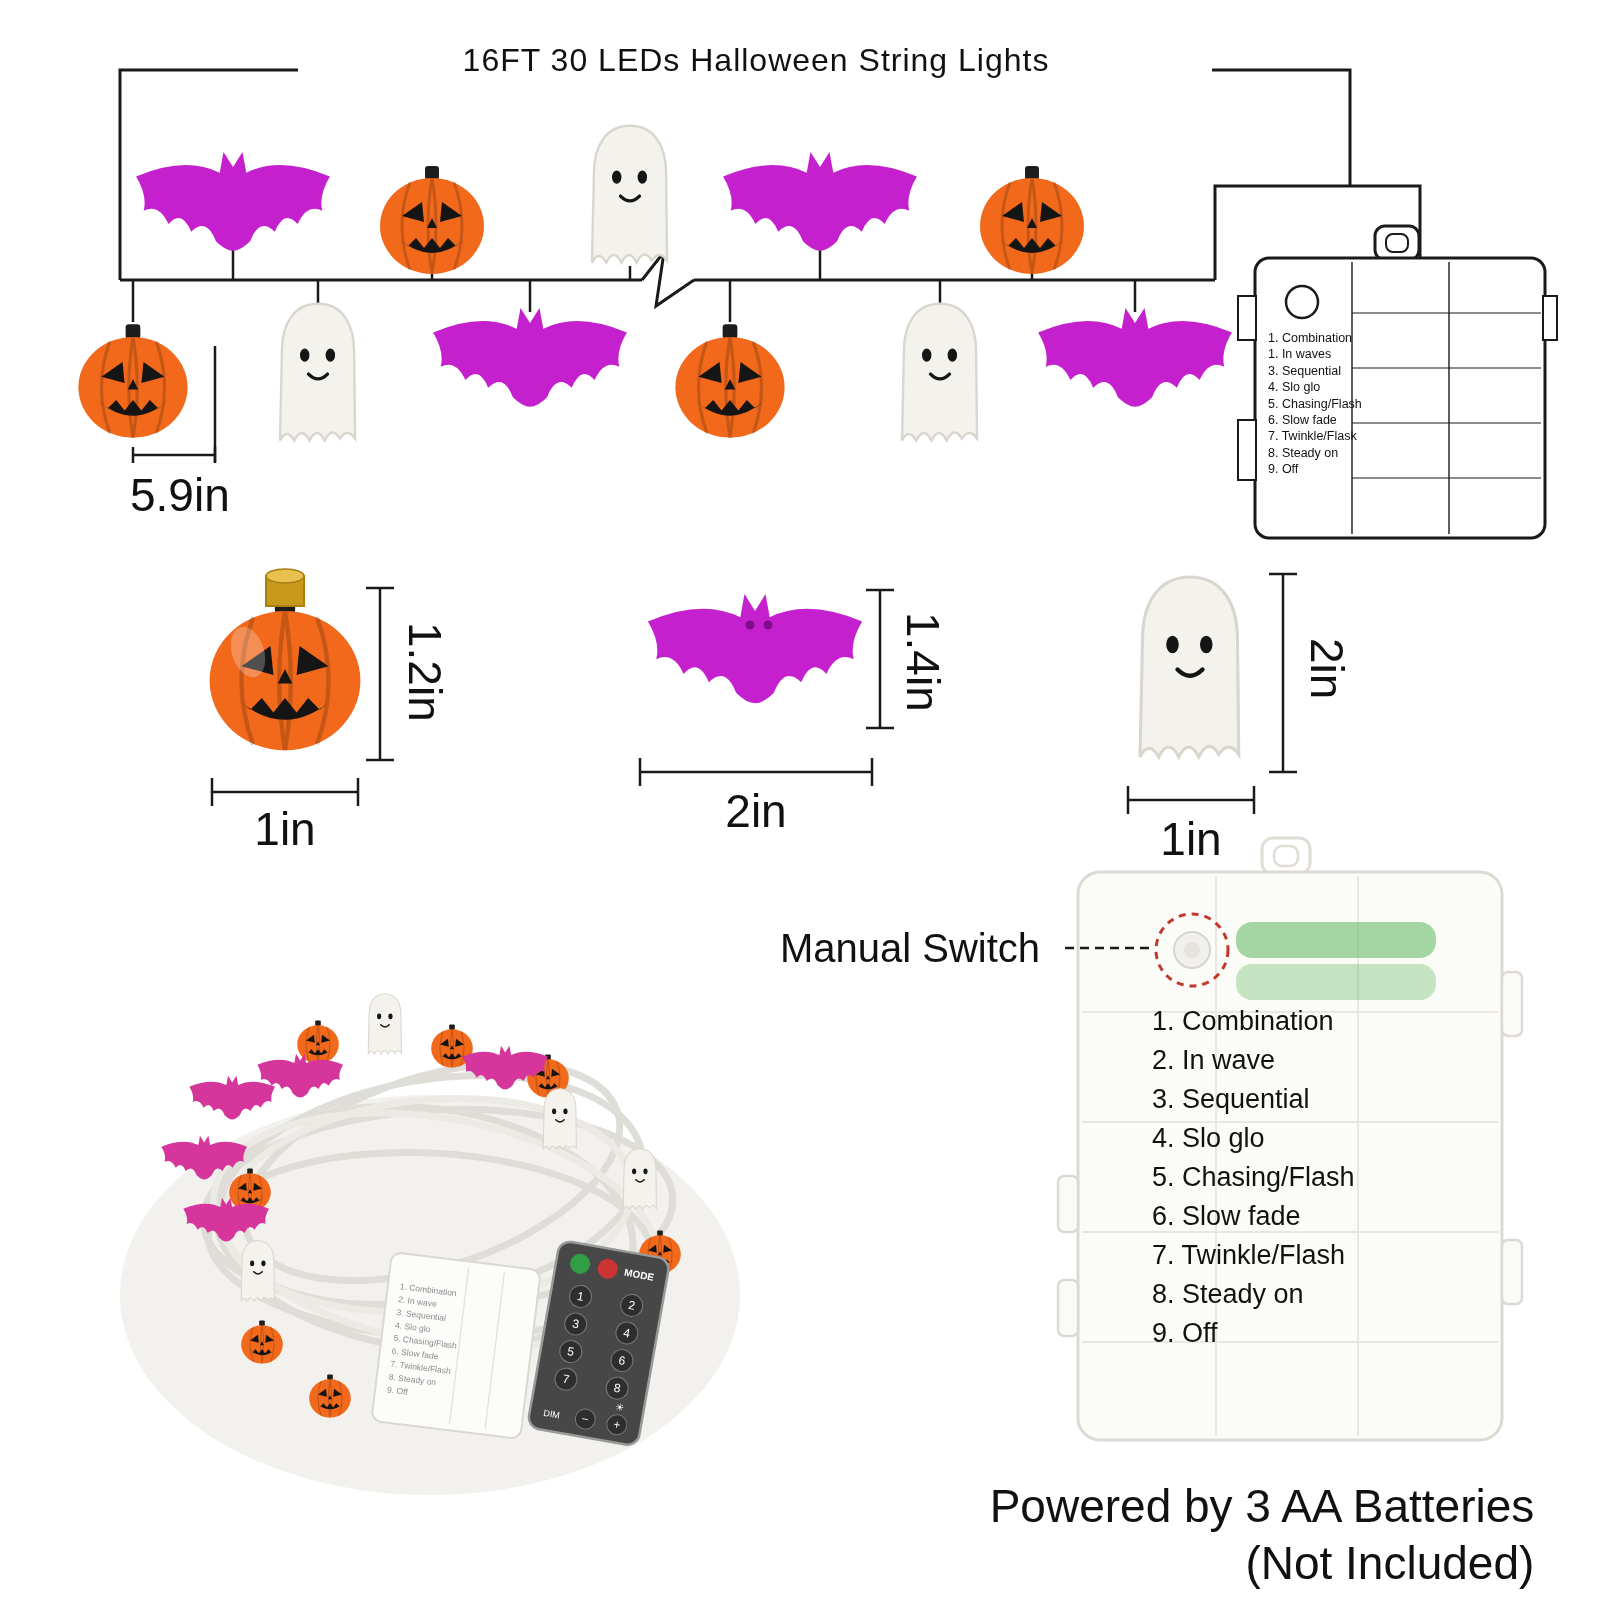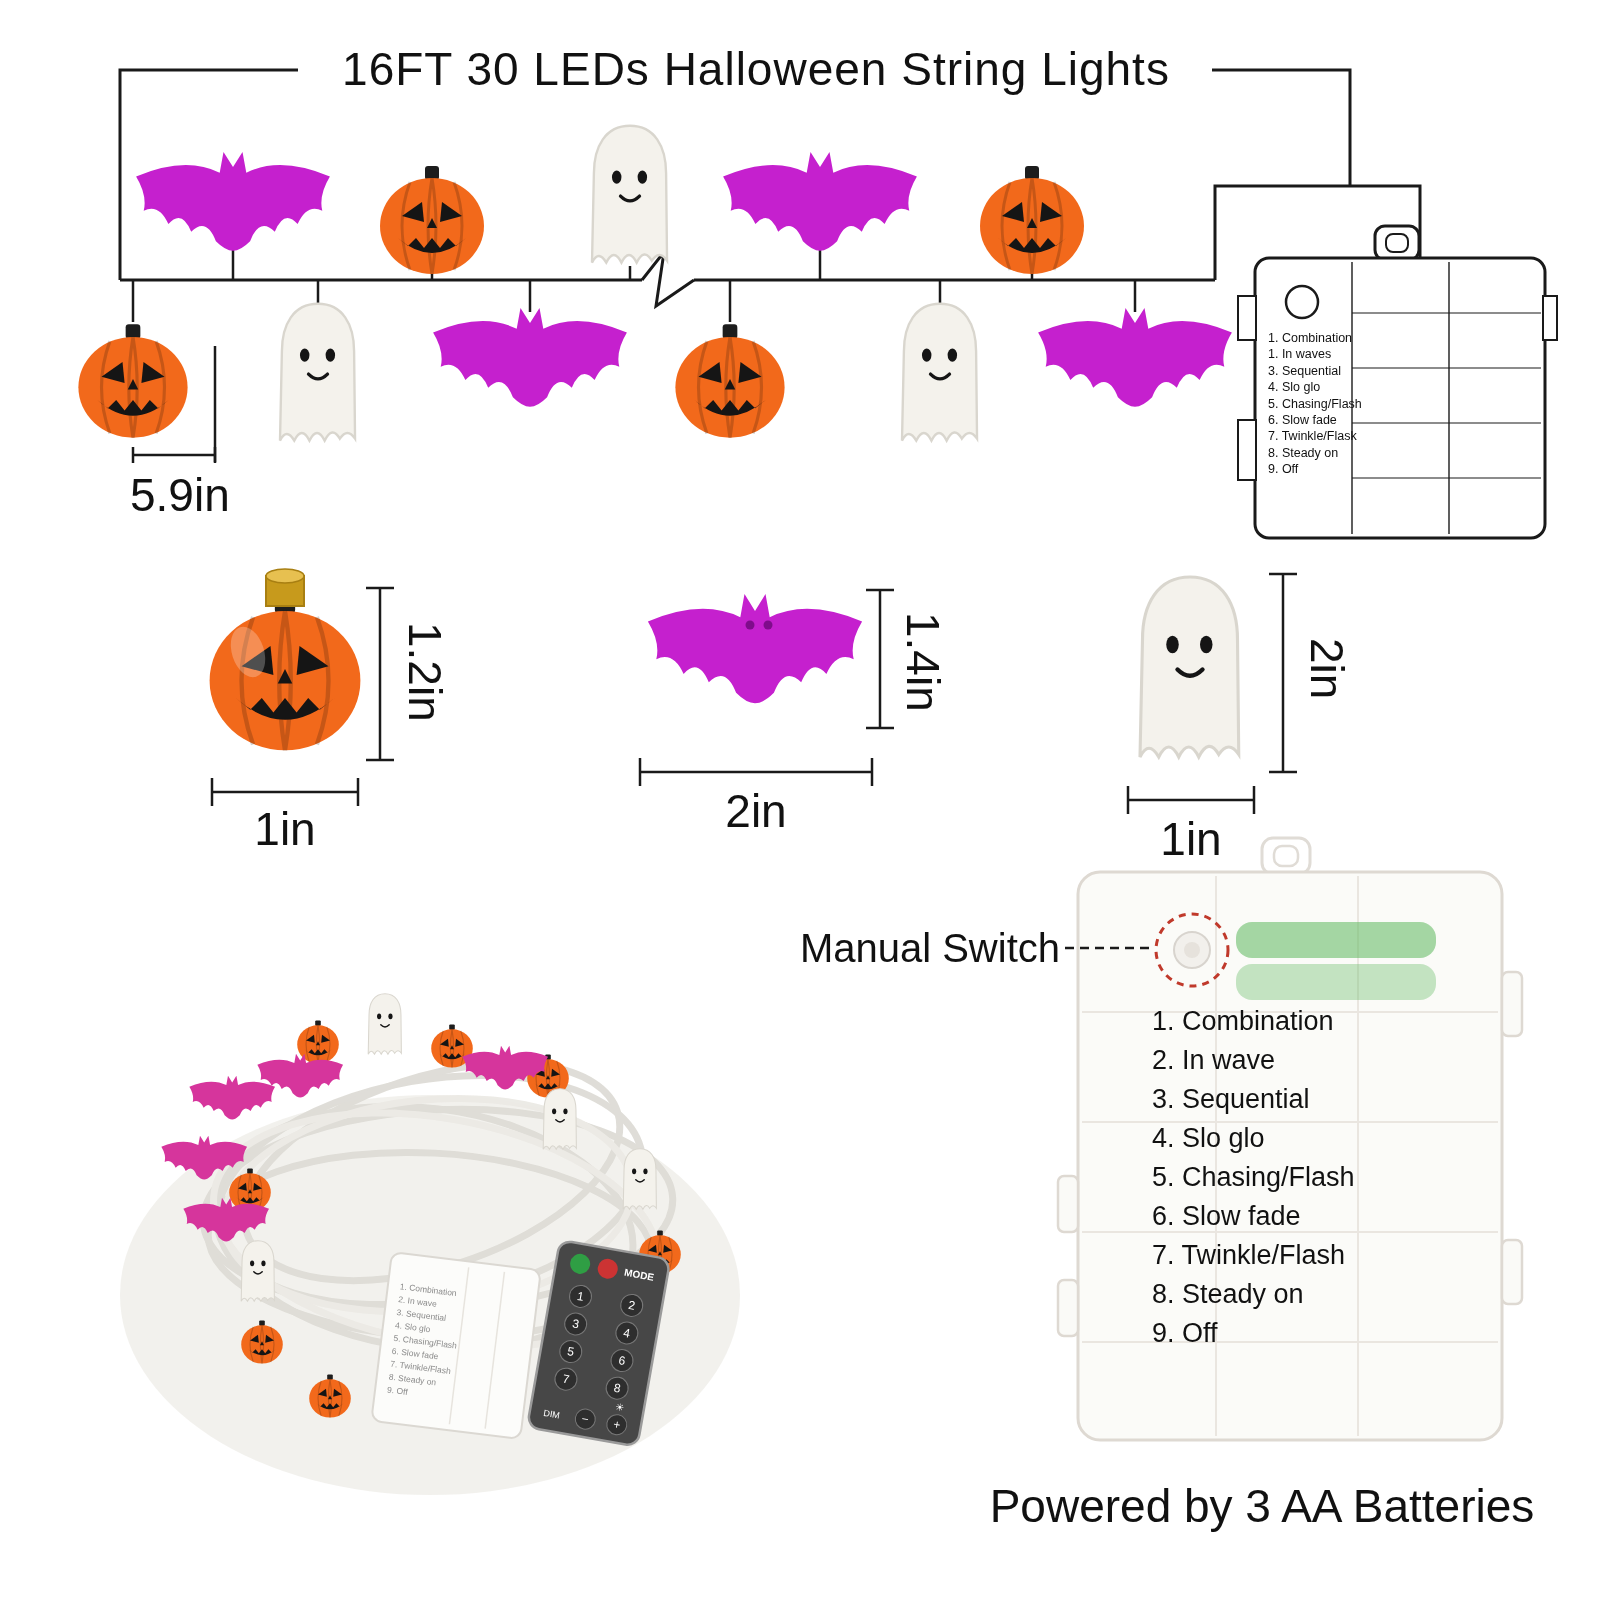--- a/index.html
+++ b/index.html
@@ -1,25 +1,25 @@
 <!DOCTYPE html>
 <html><head>
 <meta charset="utf-8">
 <style>
   *{margin:0;padding:0;box-sizing:border-box}
   html,body{width:1600px;height:1600px;background:#ffffff;font-family:"Liberation Sans",sans-serif;color:#111}
   .canvas{position:relative;width:1600px;height:1600px;overflow:hidden;background:#fff}
   .abs{position:absolute}
-  .title{font-size:46px;white-space:nowrap;letter-spacing:1px}
+  .title{font-size:32px;white-space:nowrap;letter-spacing:1px}
   .dim{font-size:46px;white-space:nowrap}
   .vert{writing-mode:vertical-rl}
   .center-x{transform:translateX(-50%)}
   .modes-small{font-size:12.5px;line-height:16.4px;white-space:nowrap}
   .modes-big{font-size:27px;line-height:39px;white-space:nowrap}
-  .label-ms{font-size:40px;white-space:nowrap;text-align:right;width:280px}
+  .label-ms{font-size:40px;white-space:nowrap;text-align:left;width:280px}
   .caption{font-size:46px;line-height:57px;text-align:right;white-space:nowrap}
   svg{position:absolute;left:0;top:0}
 </style>
 </head>
 <body>
 <div class="canvas">
 
 <svg width="1600" height="1600" viewBox="0 0 1600 1600">
   <defs>
     <g id="bat-shape">
@@ -282,15 +282,16 @@
   <div>4. Slo glo</div>
   <div>5. Chasing/Flash</div>
   <div>6. Slow fade</div>
   <div>7. Twinkle/Flash</div>
   <div>8. Steady on</div>
   <div>9. Off</div>
 </div>
 
 <div class="abs caption center-x" style="left:1262px;top:1478px">
   <div>Powered by 3 AA Batteries</div>
+  <div>(Not Included)</div>
 </div>
 
 </div>
 
 </body></html>

